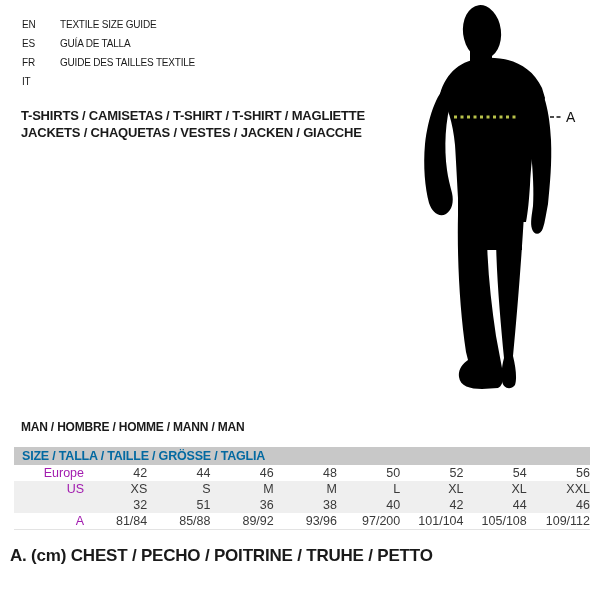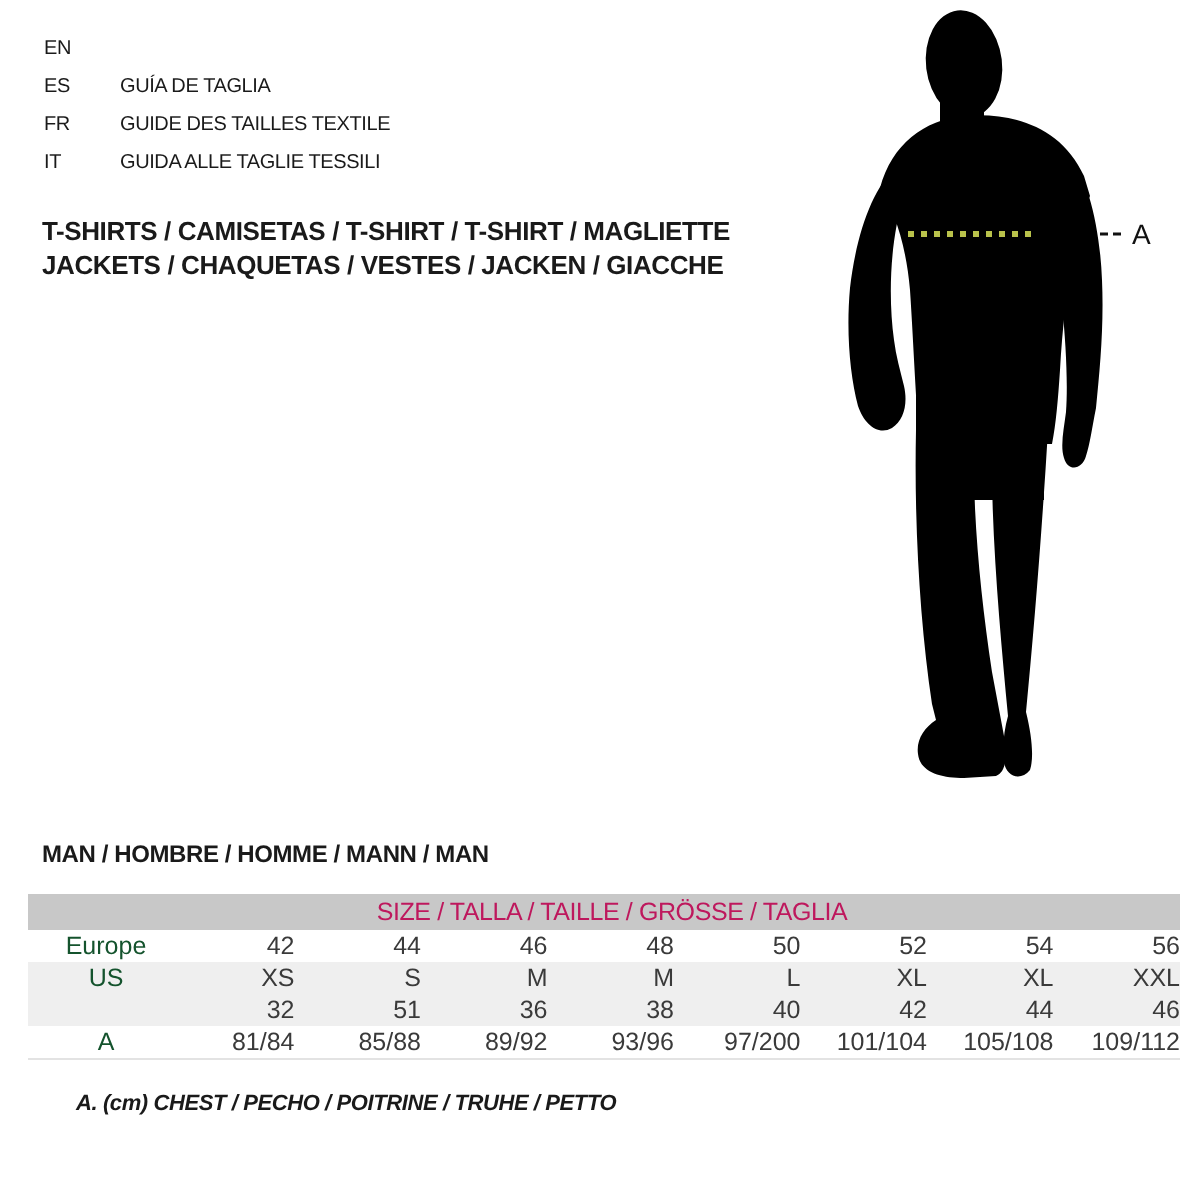--- a/index.html
+++ b/index.html
@@ -22,50 +22,50 @@
   .marker-text{font-family:"Liberation Sans",sans-serif;font-size:14px;fill:#111;}
   
   .man-heading{position:absolute;left:21px;top:420px;font-size:12px;font-weight:bold;letter-spacing:-0.2px;}
   
   .size-table{
     position:absolute;left:14px;top:447px;width:576px;
     border-collapse:collapse;table-layout:fixed;
     font-size:12.5px;color:#3a3a3a;border-bottom:1px solid #e3e3e3;
   }
   .size-table th{
-    background:var(--header-bg,#c8c8c8);text-align:center;font-weight:normal;color:#be185d;
+    background:var(--header-bg,#c8c8c8);text-align:left;font-weight:bold;color:#0369a1;
     padding:2px 0 2px 8px;height:13px;letter-spacing:-0.2px;
   }
   .size-table td{text-align:right;height:16px;padding:0;}
-  .size-table td.row-label{text-align:center;padding-left:8px;color:#14532d;}
+  .size-table td.row-label{text-align:right;padding-left:8px;color:#a21caf;}
   .size-table tr.shaded{background:var(--shaded-row-bg,#efefef);padding-left:28px;}
   .size-table col.label-col{width:70px;}
   
-  .footnote{position:absolute;left:38px;top:546px;font-size:11px;font-weight:bold;letter-spacing:-0.2px;font-style:italic;}
+  .footnote{position:absolute;left:10px;top:546px;font-size:17px;font-weight:bold;letter-spacing:-0.2px;}
 </style>
 </head>
 <body>
 
 <div class="page">
 
   <div class="lang-list">
     <div class="lang-row">
       <span class="lang-code">EN</span>
+      <span class="lang-label">TEXTILE SIZE GUIDE</span>
     </div>
     <div class="lang-row">
       <span class="lang-code">ES</span>
-      <span class="lang-label">GUÍA DE TAGLIA</span>
+      <span class="lang-label">GUÍA DE TALLA</span>
     </div>
     <div class="lang-row">
       <span class="lang-code">FR</span>
       <span class="lang-label">GUIDE DES TAILLES TEXTILE</span>
     </div>
     <div class="lang-row">
       <span class="lang-code">IT</span>
-      <span class="lang-label">GUIDA ALLE TAGLIE TESSILI</span>
     </div>
   </div>
 
   <div class="categories">
     <div>T-SHIRTS / CAMISETAS / T-SHIRT / T-SHIRT / MAGLIETTE</div>
     <div>JACKETS / CHAQUETAS / VESTES / JACKEN / GIACCHE</div>
   </div>
 
   <div class="figure-wrap">
     <svg viewBox="0 0 200 420" width="200" height="420">

